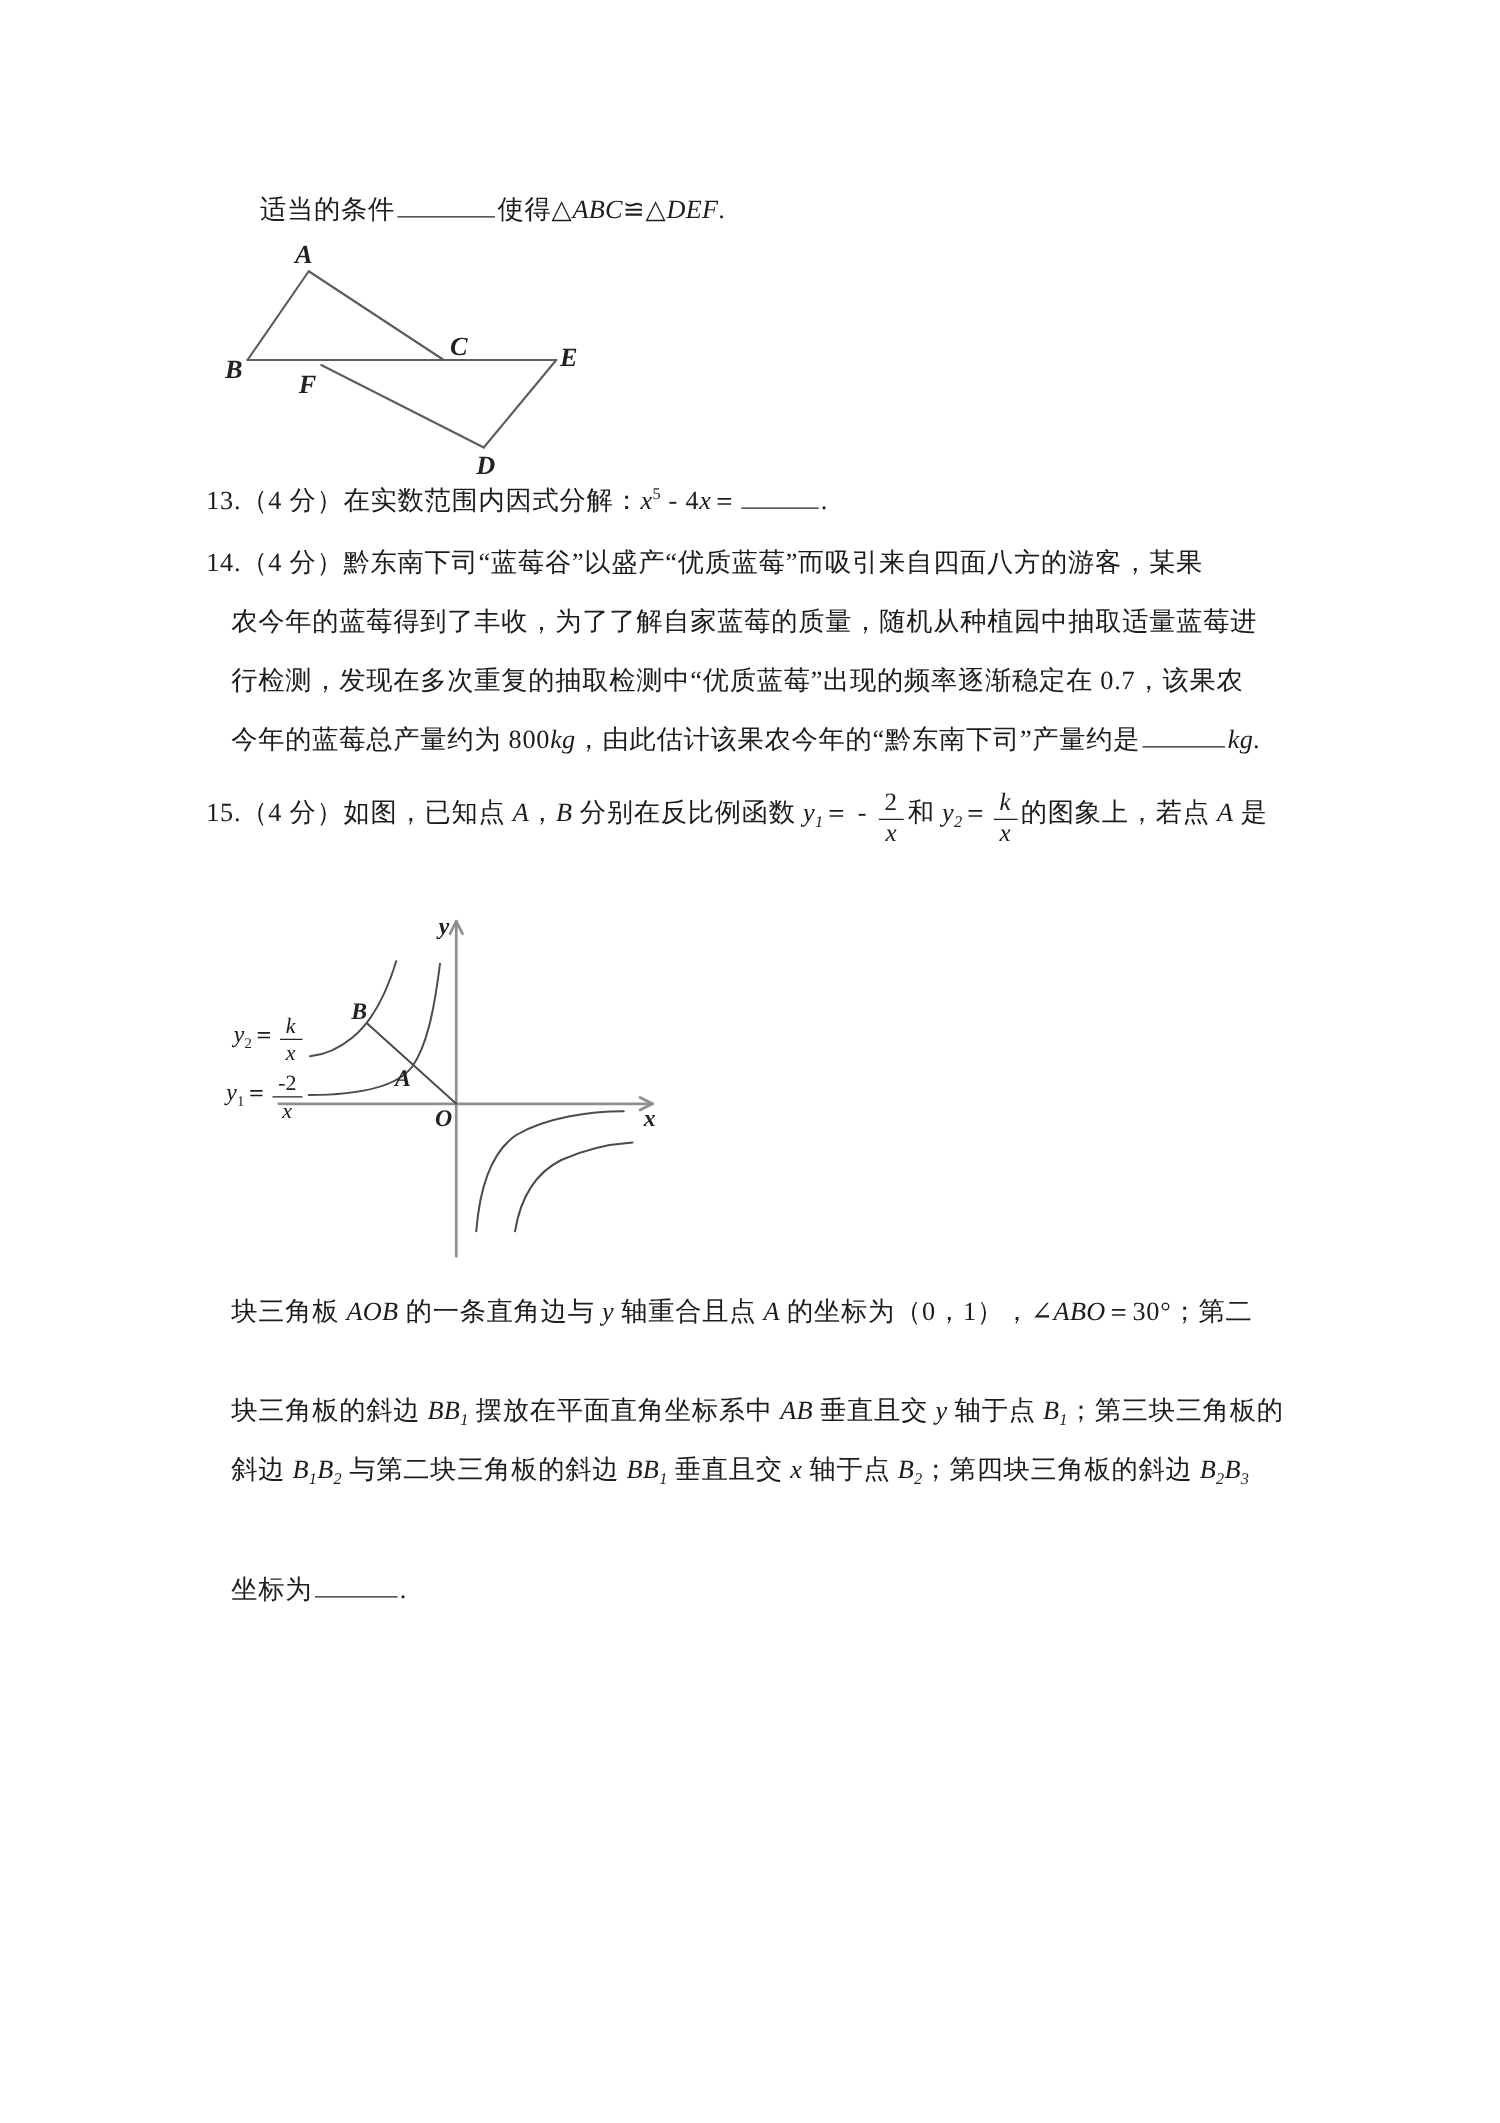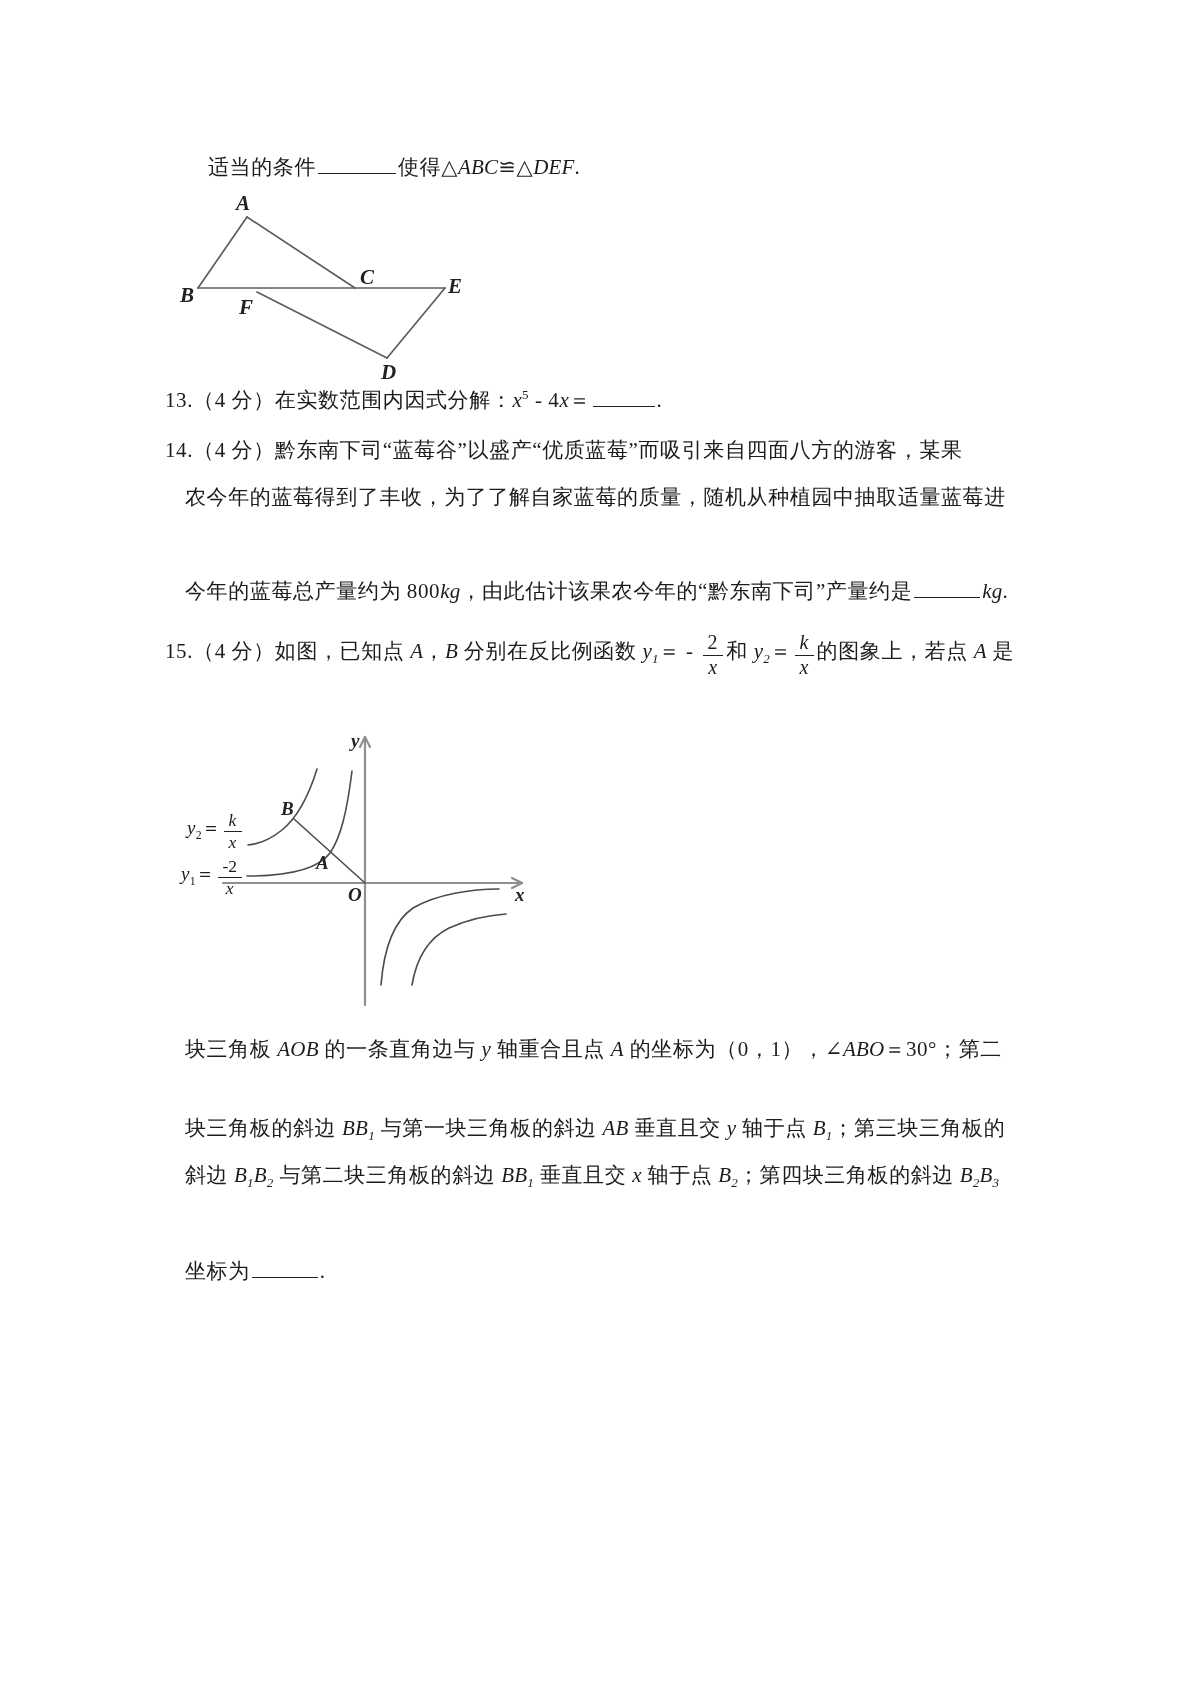--- a/index.html
+++ b/index.html
@@ -48,20 +48,21 @@
         <text x="59" y="124">F</text>
         <text x="201" y="189">D</text>
       </g>
     </svg>
   </div>
 
   <div class="line" style="left:165px;top:385px"><span>13.（4 分）在实数范围内因式分解：</span><span class="it">x</span><sup>5</sup><span> - 4</span><span class="it">x</span><span>＝</span><span class="blank" style="width: 62px;"></span><span>.</span></div>
 
   <div class="line" style="left:165px;top:435px"><span>14.（4 分）黔东南下司“蓝莓谷”以盛产“优质蓝莓”而吸引来自四面八方的游客，某果</span></div>
   <div class="line" style="left:185px;top:482px"><span>农今年的蓝莓得到了丰收，为了了解自家蓝莓的质量，随机从种植园中抽取适量蓝莓进</span></div>
+  <div class="line" style="left:185px;top:529px"><span>行检测，发现在多次重复的抽取检测中“优质蓝莓”出现的频率逐渐稳定在 0.7，该果农</span></div>
   <div class="line" style="left:185px;top:576px"><span>今年的蓝莓总产量约为 800</span><span class="it">kg</span><span>，由此估计该果农今年的“黔东南下司”产量约是</span><span class="blank" style="width: 66px;"></span><span class="it">kg</span><span>.</span></div>
 
   <div class="line" style="left:165px;top:632px"><span>15.（4 分）如图，已知点 </span><span class="it">A</span><span>，</span><span class="it">B</span><span> 分别在反比例函数 </span><span class="it">y</span><sub class="it">1</sub><span>＝ - </span><span class="frac"><span class="num">2</span><span class="den it">x</span></span><span>和 </span><span class="it">y</span><sub class="it">2</sub><span>＝</span><span class="frac"><span class="num it">k</span><span class="den it">x</span></span><span>的图象上，若点 </span><span class="it">A</span><span> 是</span></div>
 
   <div class="fig" style="left:185px;top:733px;width:345px;height:275px">
     <svg width="345" height="275" viewBox="0 0 345 275">
 
       <g stroke="#8f8f8f" stroke-width="2.2" fill="none" stroke-linecap="round">
         <line x1="180" y1="5" x2="180" y2="272"></line>
         <line x1="38" y1="150" x2="336" y2="150"></line>
@@ -89,19 +90,19 @@
 
     <div class="cl" style="left:2px;top:78px">
       <span class="it">y</span><sub>2</sub><span>＝</span><span class="frac"><span class="num it">k</span><span class="den it">x</span></span>
     </div>
     <div class="cl" style="left:-4px;top:124px">
       <span class="it">y</span><sub>1</sub><span>＝</span><span class="frac"><span class="num">-2</span><span class="den it">x</span></span>
     </div>
   </div>
 
   <div class="line" style="left:185px;top:1034px"><span>块三角板 </span><span class="it">AOB</span><span> 的一条直角边与 </span><span class="it">y</span><span> 轴重合且点 </span><span class="it">A</span><span> 的坐标为（0，1），∠</span><span class="it">ABO</span><span>＝30°；第二</span></div>
-  <div class="line" style="left:185px;top:1113px"><span>块三角板的斜边 </span><span class="it">BB</span><sub class="it">1</sub><span> 与第一块三角板的斜边 </span><span class="it">AB</span><span> 垂直且交 </span><span class="it">y</span><span> 轴于点 </span><span class="it">B</span><sub class="it">1</sub><span>；第三块三角板的</span></div>
+  <div class="line" style="left:185px;top:1113px"><span>块三角板的斜边 </span><span class="it">BB</span><sub class="it">1</sub><span> 摆放在平面直角坐标系中 </span><span class="it">AB</span><span> 垂直且交 </span><span class="it">y</span><span> 轴于点 </span><span class="it">B</span><sub class="it">1</sub><span>；第三块三角板的</span></div>
   <div class="line" style="left:185px;top:1160px"><span>斜边 </span><span class="it">B</span><sub class="it">1</sub><span class="it">B</span><sub class="it">2</sub><span> 与第二块三角板的斜边 </span><span class="it">BB</span><sub class="it">1</sub><span> 垂直且交 </span><span class="it">x</span><span> 轴于点 </span><span class="it">B</span><sub class="it">2</sub><span>；第四块三角板的斜边 </span><span class="it">B</span><sub class="it">2</sub><span class="it">B</span><sub class="it">3</sub></div>
   <div class="line" style="left:185px;top:1256px"><span>坐标为</span><span class="blank" style="width: 66px;"></span><span>.</span></div>
 
   <div class="footer" style="top:1437px"><span>第</span><span class="bold">3</span><span>页（共</span><span class="bold">28</span><span>页）</span></div>
 
 </div>
 
 </body></html>

